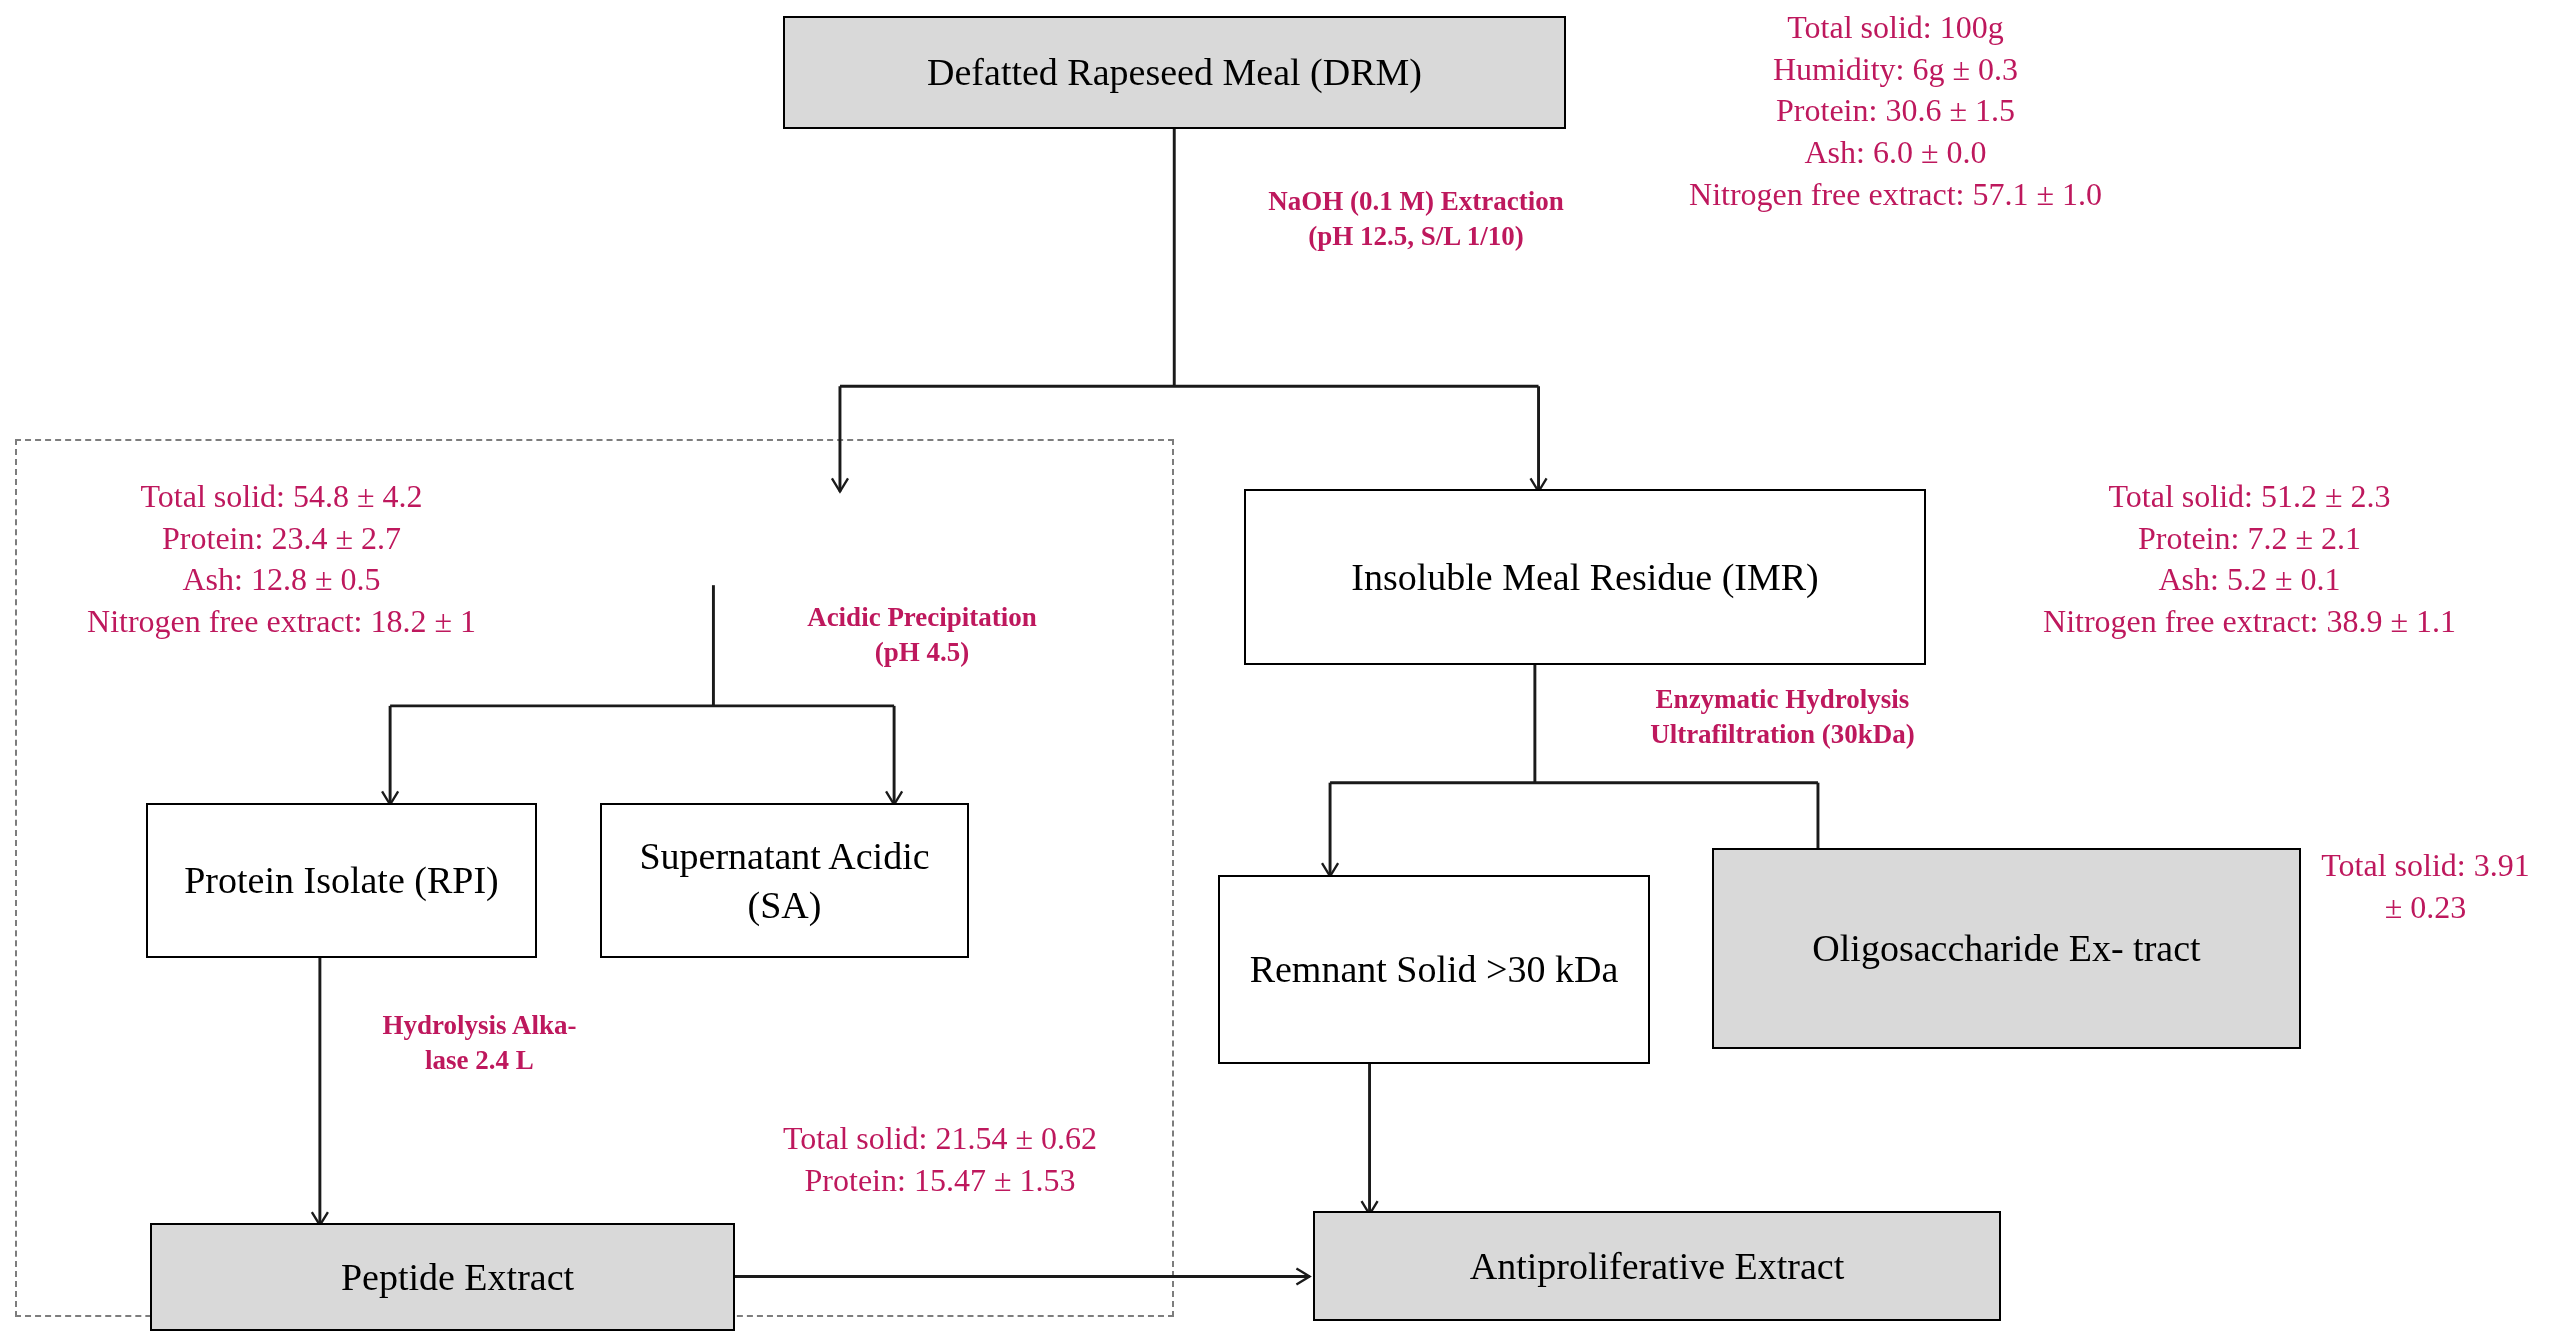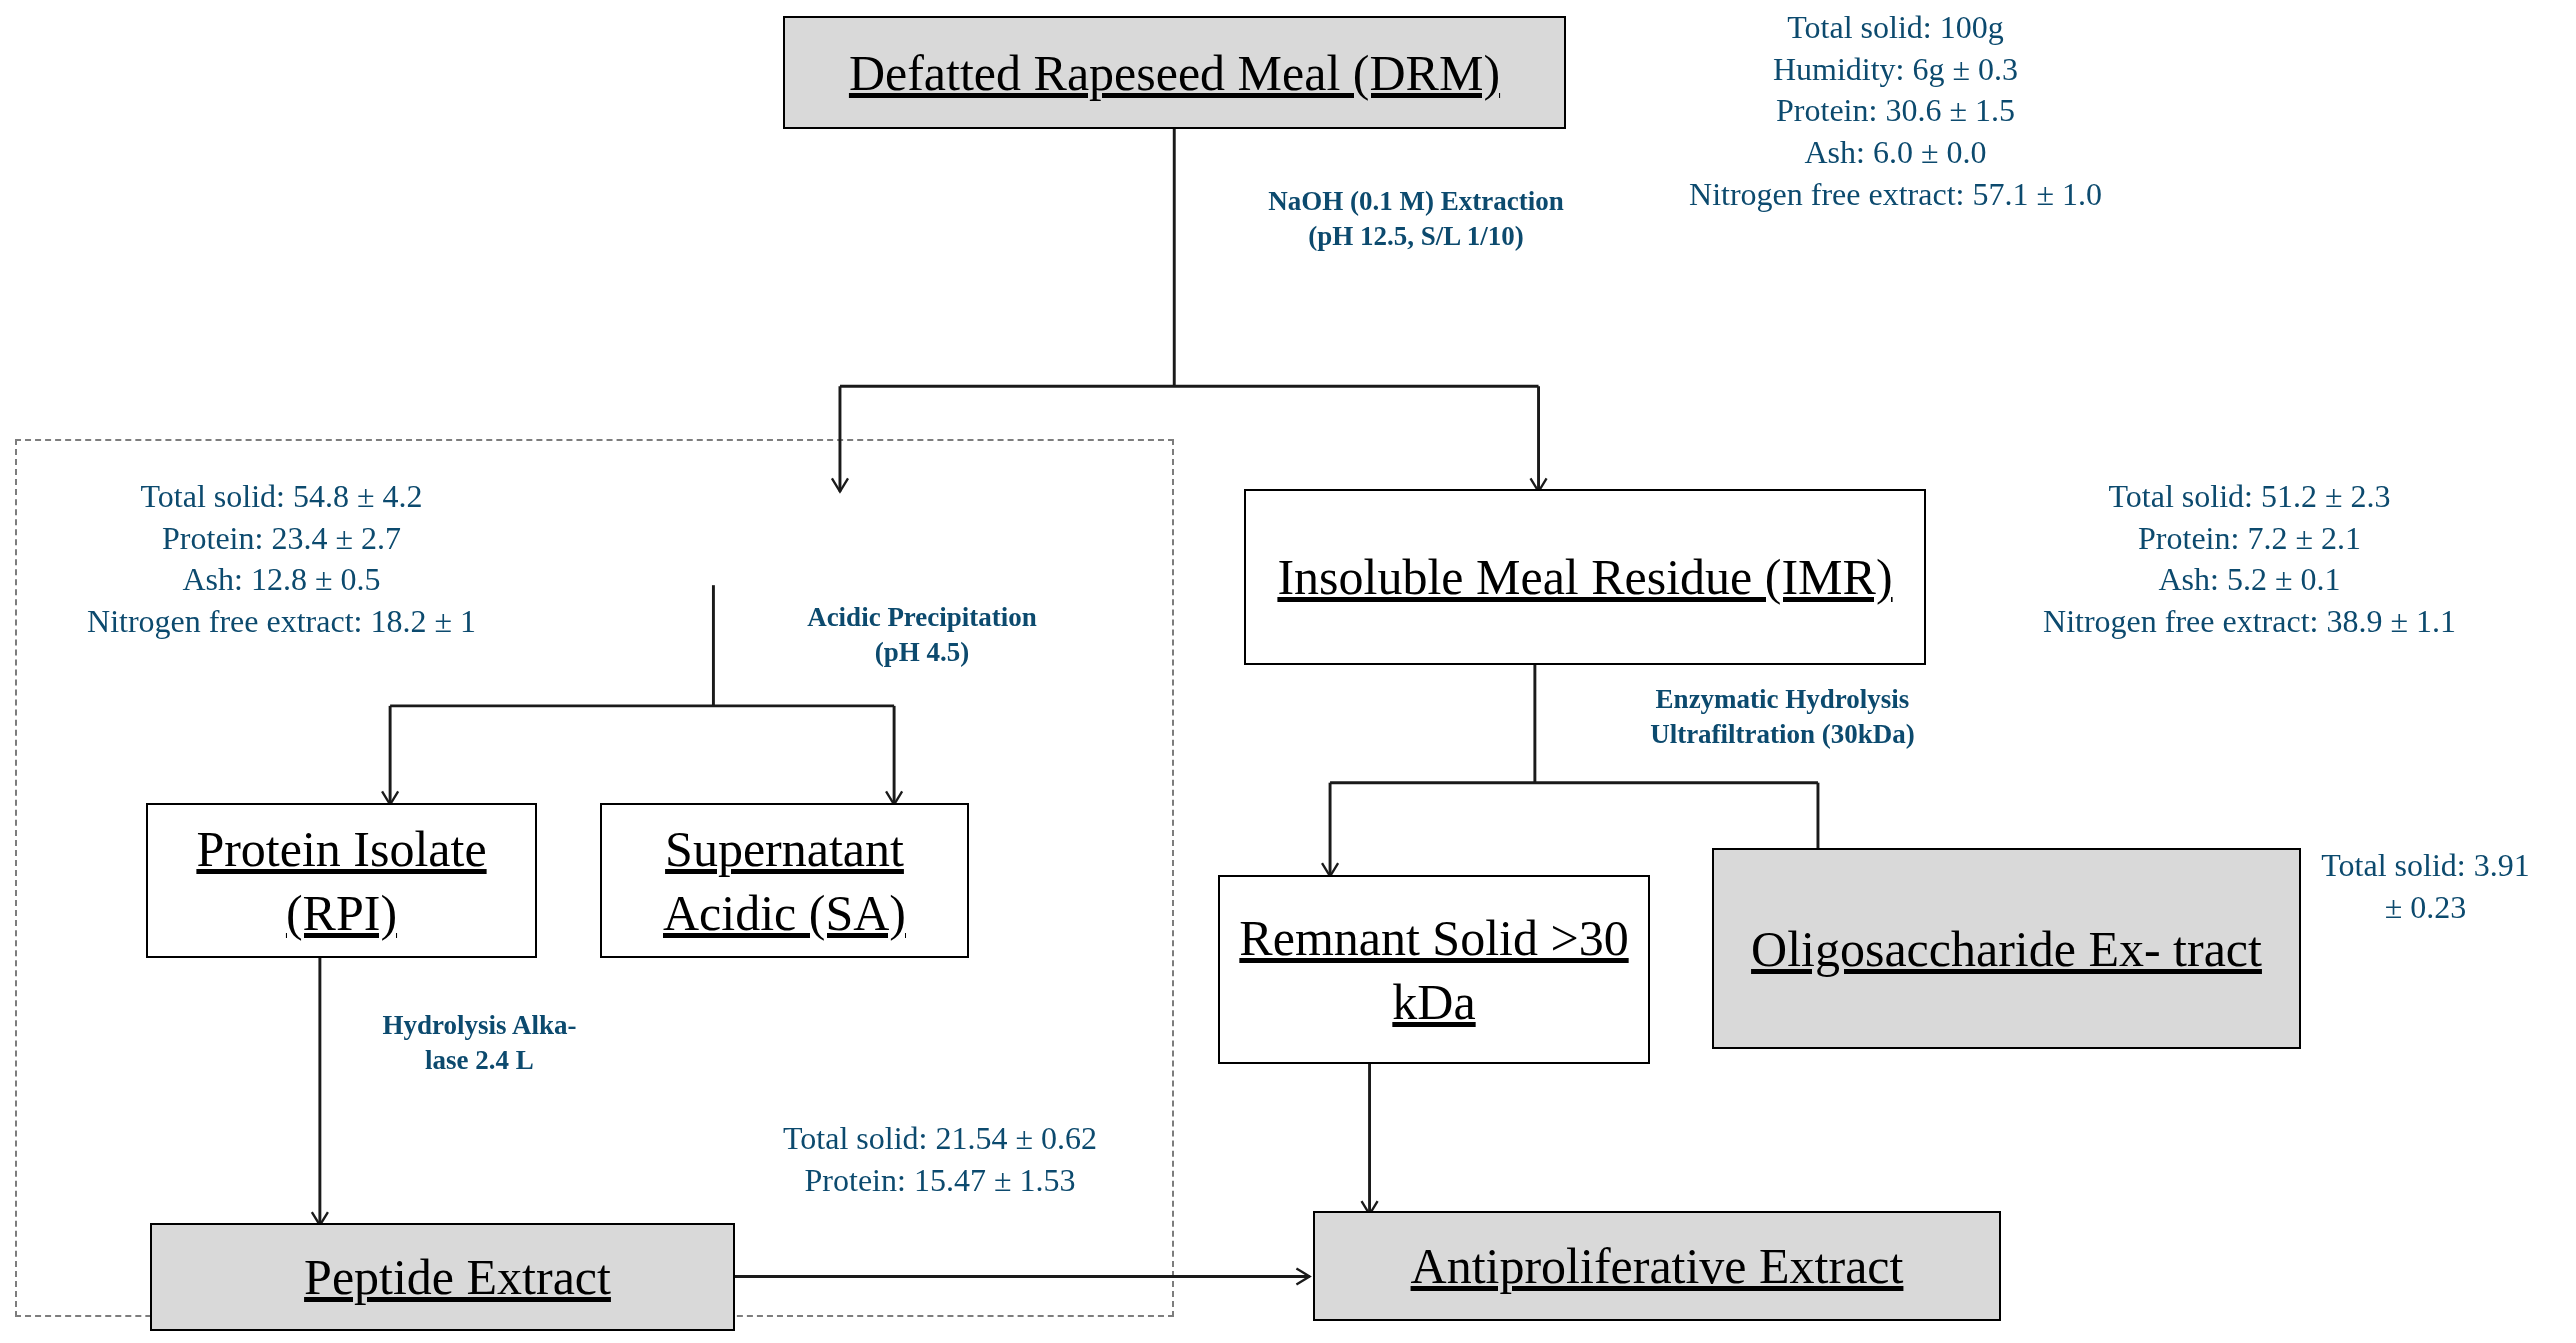--- a/index.html
+++ b/index.html
@@ -37,35 +37,35 @@
     text-align: center;
     line-height: 1.28;
     color: #000000;
     background: #ffffff;
   }
   .node.shaded { background: #d9d9d9; }
   .node .label { display: block; padding: 0 7.3px; }
 
   .ann {
     position: absolute;
-    color: #0c4a6e;
+    color: #be185d;
     line-height: 1.30;
     white-space: pre-line;
   }
   .ann.center { text-align: center; }
 
   .dashbox {
     position: absolute;
     box-sizing: border-box;
     border: 2.9px dashed #7d7d7d;
     background: transparent;
   }
 
   
-  .fs-node   { font-size: 50px; text-decoration: underline; }
+  .fs-node   { font-size: 38px; }
   .fs-ann    { font-size: 32px; }
   .fs-proc   { font-size: 27px; font-weight: bold; }
 </style>
 </head>
 <body>
 
 <div id="stage">
 
   <div class="dashbox" style="left:14.6px; top:439px; width:1159px; height:878px;"></div>
 

